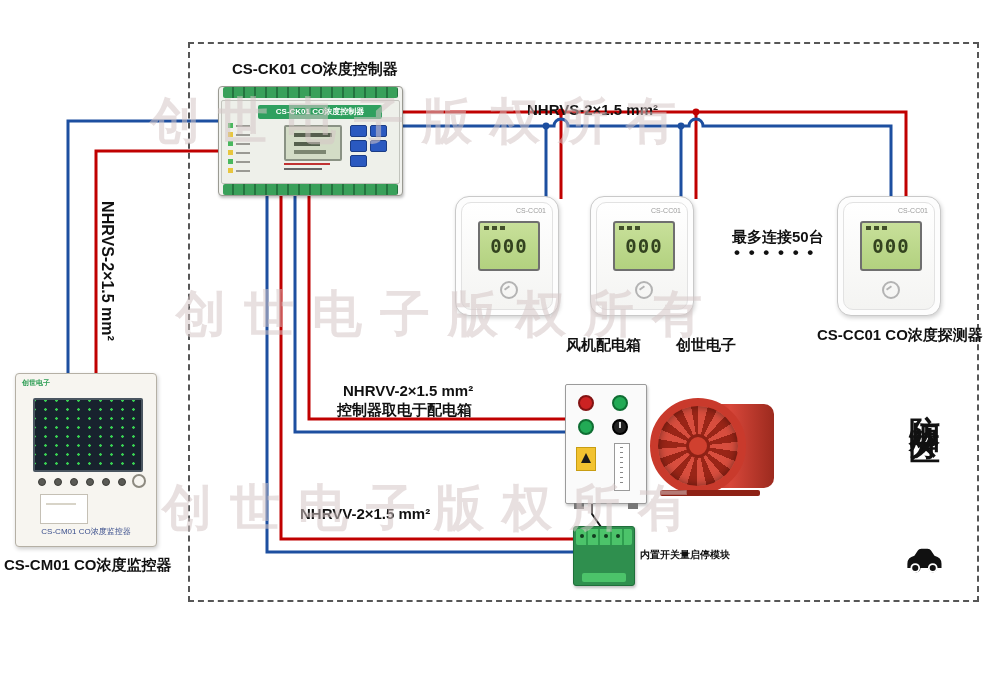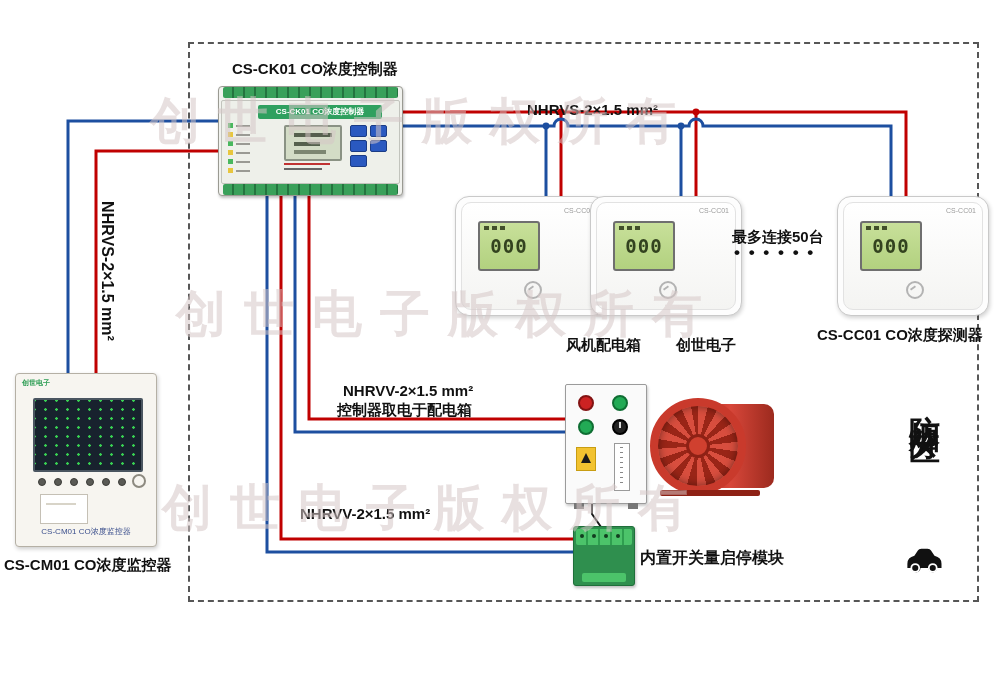--- a/index.html
+++ b/index.html
@@ -1,19 +1,19 @@
 <!DOCTYPE html>
 <html><head>
 <meta charset="utf-8">
 <style>
   html,body{margin:0;padding:0;background:#fff;}
   #canvas{position:relative;width:1000px;height:674px;background:#ffffff;overflow:hidden;
           font-family:"Liberation Sans",sans-serif;color:#111;}
   .lbl{position:absolute;font-weight:bold;font-size:15px;white-space:nowrap;z-index:5;color:#111;}
-  .lbl.small{font-size:16px;}
+  .lbl.small{font-size:10px;}
   
   .zone-box{position:absolute;left:188px;top:42px;width:787px;height:556px;
             border:2px dashed #565656;z-index:1;}
   
   .wm{position:absolute;z-index:6;font-size:50px;font-weight:700;letter-spacing:18px;
       color:rgba(213,199,199,0.55);white-space:nowrap;pointer-events:none;}
   
   #wires{position:absolute;left:0;top:0;z-index:2;pointer-events:none;}
   .wire-red{stroke:#c00000;stroke-width:3;fill:none;}
   .wire-blue{stroke:#1d4fa0;stroke-width:3;fill:none;}
@@ -39,21 +39,21 @@
   .ctrl-lcd i:nth-child(1){top:6px;} .ctrl-lcd i:nth-child(2){top:15px;width:26px;}
   .ctrl-lcd i:nth-child(3){top:23px;width:32px;background:#7c8671;}
   .ctrl-btns{position:absolute;left:128px;top:24px;width:40px;display:flex;flex-wrap:wrap;gap:3px;}
   .ctrl-btns span{width:15px;height:10px;background:#2a59c0;border-radius:2px;border:1px solid #1b3c85;}
   .ctrl-lines{position:absolute;left:62px;top:62px;width:54px;}
   .ctrl-lines i{display:block;height:2px;margin-bottom:3px;}
   .ctrl-lines i:nth-child(1){background:#c03333;width:46px;}
   .ctrl-lines i:nth-child(2){background:#666;width:38px;}
   
   .detector{position:absolute;top:196px;width:102px;height:118px;z-index:3;background:#fdfdfd;
-            border:1px solid #c9c9c9;border-radius:14px;box-shadow:1px 2px 4px rgba(0,0,0,.18);padding-left:48px;}
+            border:1px solid #c9c9c9;border-radius:14px;box-shadow:1px 2px 4px rgba(0,0,0,.18);}
   .det-inner{position:absolute;left:5px;top:5px;right:5px;bottom:5px;border:1px solid #e2e2e2;
              border-radius:10px;background:linear-gradient(180deg,#ffffff,#f4f4f2);}
   .det-model{position:absolute;right:6px;top:4px;font-size:7px;color:#9a9a9a;}
   .det-lcd{position:absolute;left:16px;top:18px;width:58px;height:46px;border:2px solid #6f6f6f;
            border-radius:3px;background:linear-gradient(180deg,#c8e09a,#b2d17f);}
   .det-lcd-top{position:absolute;left:4px;top:3px;display:flex;gap:3px;}
   .det-lcd-top i{width:5px;height:4px;background:#42502a;display:inline-block;}
   .det-lcd-value{position:absolute;left:0;top:12px;width:100%;text-align:center;
                  font-family:"DejaVu Sans Mono",monospace;font-weight:bold;font-size:19px;
                  color:#33421f;letter-spacing:1px;}

